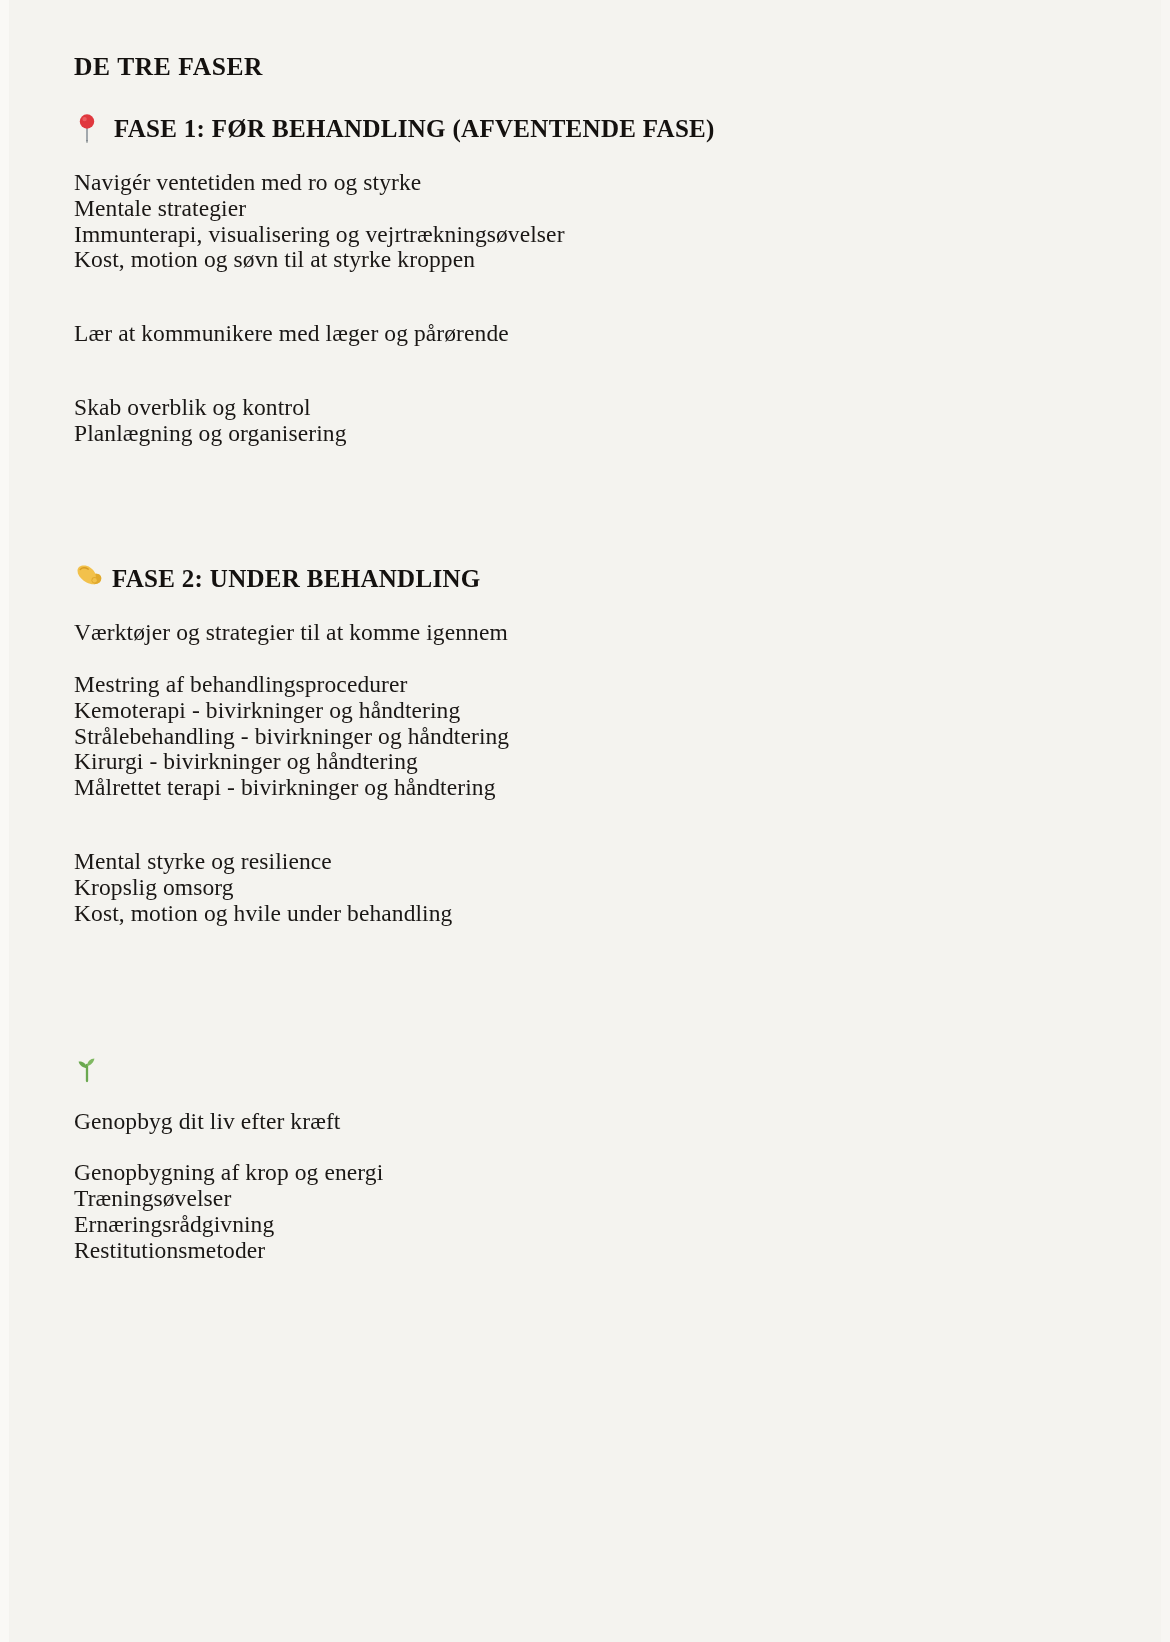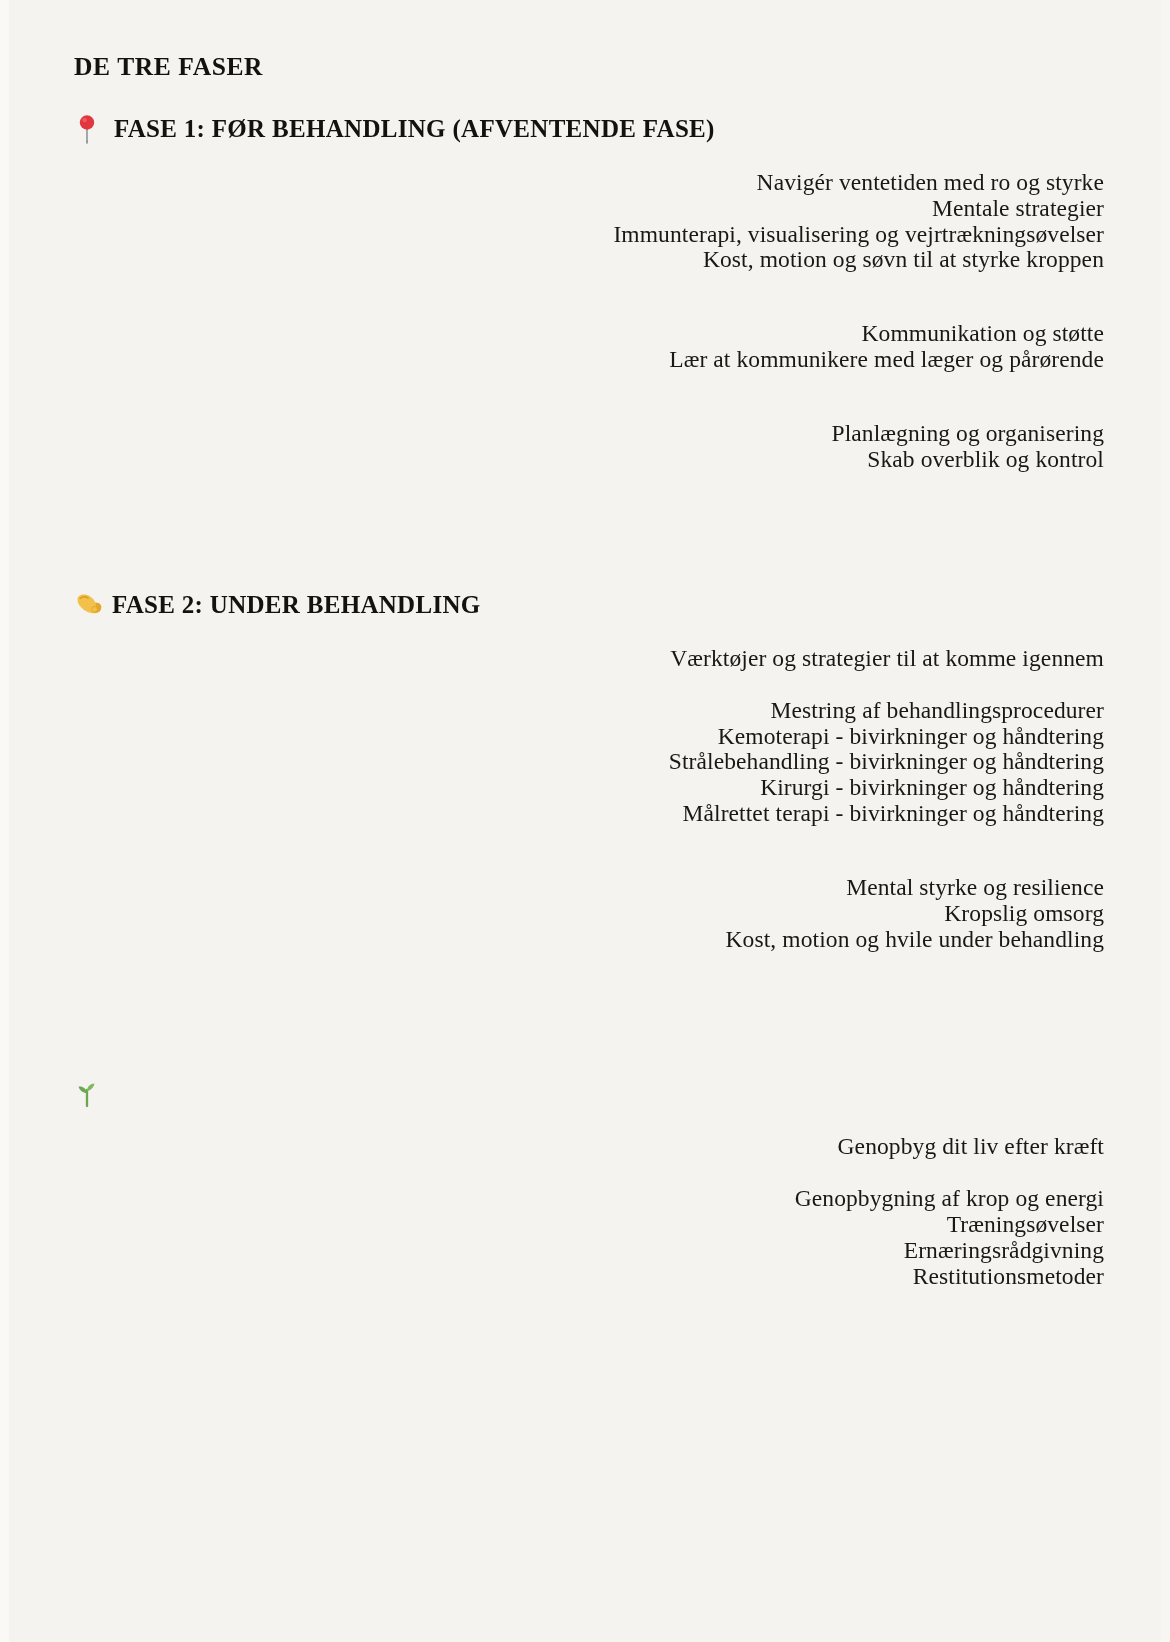--- a/index.html
+++ b/index.html
@@ -59,21 +59,21 @@
   }
 
   
   .phase-heading {
     font-weight: bold;
     font-size: 25px;
     letter-spacing: 0.3px;
     line-height: 1.25;
     margin: 0;
     display: flex;
-    align-items: flex-end;
+    align-items: flex-start;
     color: #14110f;
     white-space: nowrap;
   }
   .phase-heading .heading-text {
     display: inline-block;
   }
 
   
   .emoji {
     display: inline-block;
@@ -94,21 +94,20 @@
   .block {
     font-size: 23.5px;
     line-height: 1.10;
     margin: 0;
     color: #1a1715;
     letter-spacing: 0.1px;
   }
   .block .line {
     display: block;
     white-space: pre;
-    text-align: right;
   }
 
   
   .gap-sm  { height: 26px; }
   .gap-md  { height: 48px; }
   .gap-xl  { height: 116px; }
   .gap-xxl { height: 128px; }
 </style>
 </head>
 <body>
@@ -138,29 +137,28 @@
     <div class="block">
       <span class="line">Navigér ventetiden med ro og styrke</span>
       <span class="line">Mentale strategier</span>
       <span class="line">Immunterapi, visualisering og vejrtrækningsøvelser</span>
       <span class="line">Kost, motion og søvn til at styrke kroppen</span>
     </div>
 
     <div class="gap-md"></div>
 
     <div class="block">
-      <span class="line">Kommunikation og støtte</span>
       <span class="line">Lær at kommunikere med læger og pårørende</span>
     </div>
 
     <div class="gap-md"></div>
 
     <div class="block">
+      <span class="line">Skab overblik og kontrol</span>
       <span class="line">Planlægning og organisering</span>
-      <span class="line">Skab overblik og kontrol</span>
     </div>
 
     <div class="gap-xl"></div>
 
     <h2 class="phase-heading">
       <span class="emoji emoji-biceps">
         <svg viewBox="0 0 30 28" width="30" height="28" aria-hidden="true">
           <path d="M3.5 7.5 C3.5 3.8 7.5 1.8 11.5 2.6 C16 3.5 19.5 6.8 21.5 10.8
                    C23.6 10.2 26.2 11.4 27 13.8 C27.9 16.5 26.4 19.6 23.6 20.6
                    C20 21.9 16 21.2 12.6 19.4 C8.6 17.3 5.4 14 3.9 10.4 Z" fill="#f2c14b"></path>

